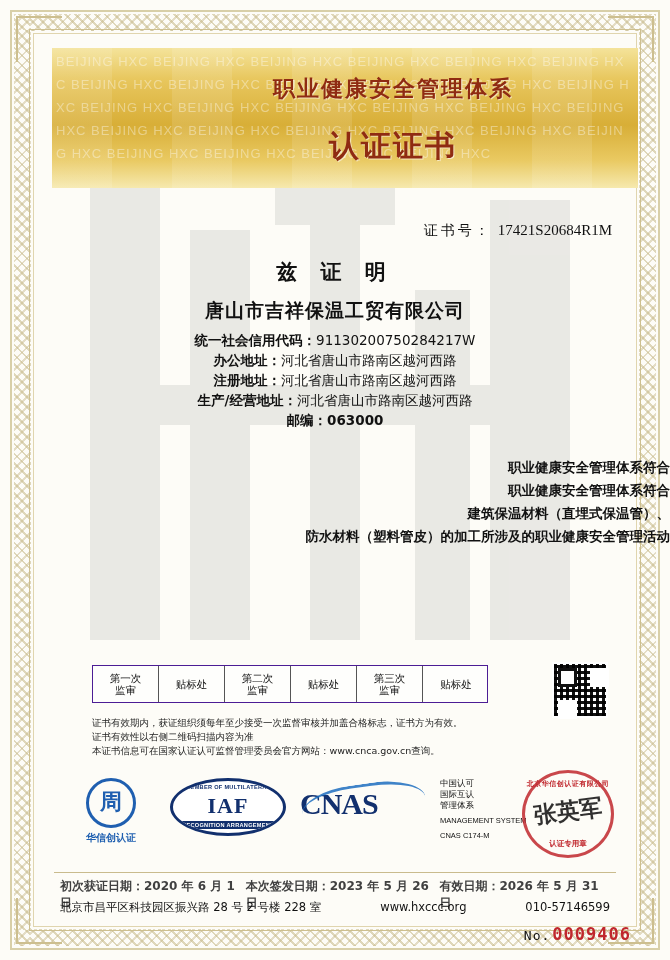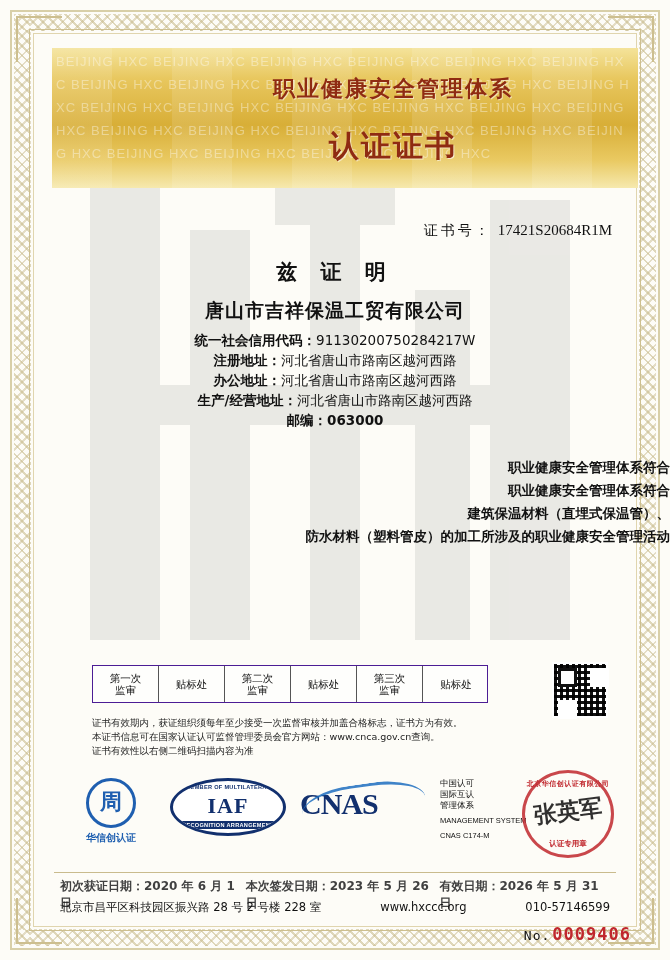--- a/index.html
+++ b/index.html
@@ -475,24 +475,24 @@
   </div>
 
   <div class="zi-zheng-ming">兹 证 明</div>
   <div class="company">唐山市吉祥保温工贸有限公司</div>
 
   <div class="info-lines">
     <div class="row">
       <span class="k">统一社会信用代码：</span><span class="v">91130200750284217W</span>
     </div>
     <div class="row">
+      <span class="k">办公地址：</span><span class="v">河北省唐山市路南区越河西路</span>
+    </div>
+    <div class="row">
       <span class="k">注册地址：</span><span class="v">河北省唐山市路南区越河西路</span>
-    </div>
-    <div class="row">
-      <span class="k">办公地址：</span><span class="v">河北省唐山市路南区越河西路</span>
     </div>
     <div class="row">
       <span class="k">生产/经营地址：</span><span class="v">河北省唐山市路南区越河西路</span>
     </div>
     <div class="row bold">
       <span class="k">邮编：</span><span class="v">063000</span>
     </div>
   </div>
 
   <div class="scope-block">
@@ -511,22 +511,22 @@
     <div class="surv-cell blank">贴标处</div>
     <div class="surv-cell label" style="white-space:pre-line;">第三次
 监审</div>
     <div class="surv-cell blank">贴标处</div>
   </div>
 
   <div class="qr"></div>
 
   <div class="fineprint">
     <div>证书有效期内，获证组织须每年至少接受一次监督审核并加盖合格标志，证书方为有效。</div>
+    <div>证书有效性以右侧二维码扫描内容为准</div>
     <div>本证书信息可在国家认证认可监督管理委员会官方网站：www.cnca.gov.cn查询。</div>
-    <div>证书有效性以右侧二维码扫描内容为准</div>
   </div>
 
   <div class="logos">
     <div class="logo logo-hxcc">
       <div class="mark">周</div>
       <div class="cap">华信创认证</div>
     </div>
 
     <div class="logo logo-iaf">
       <div class="oval">

